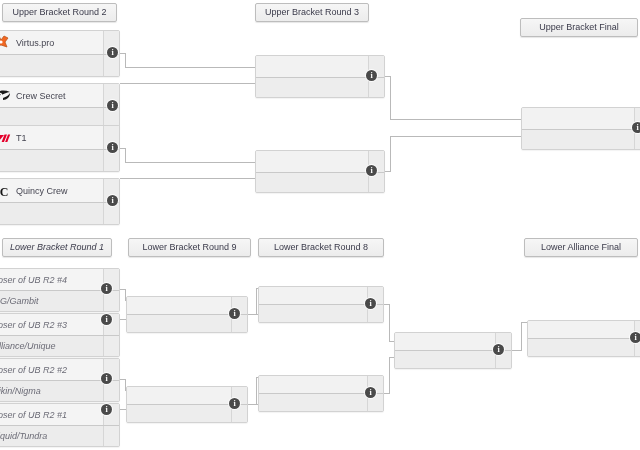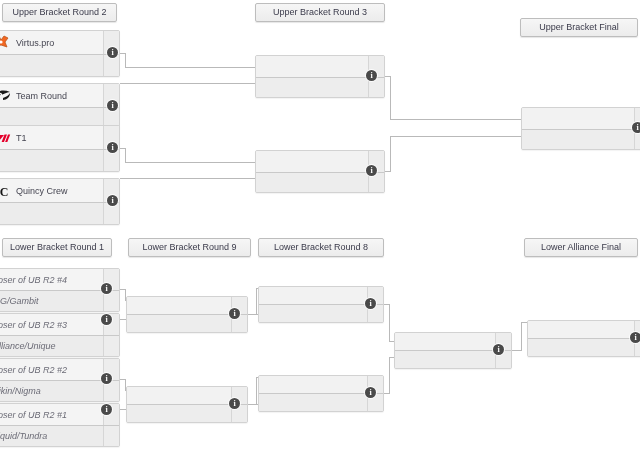--- a/index.html
+++ b/index.html
@@ -107,21 +107,21 @@
     letter-spacing:-0.5px;
     line-height:18px;
   }
 </style>
 </head>
 <body>
 
 <div id="bracket">
 
   <div class="round-header" style="left:2px;top:3px;width:115px;">Upper Bracket Round 2</div>
-  <div class="round-header" style="left:255px;top:3px;width:130px;">Upper Bracket Round 3</div>
+  <div class="round-header" style="left:255px;top:3px;width:114px;">Upper Bracket Round 3</div>
   <div class="round-header" style="left:520px;top:18px;width:118px;">Upper Bracket Final</div>
 
   <div class="match" style="left:-12px;top:30px;width:132px;height:47px;">
     <div class="slot">
       <div class="logo">
         <span class="lg">
           <svg width="20" height="18" viewBox="0 0 20 18">
             <path d="M3 4 L8 2 L10 6 L13 2 L17 4 L14 8 L16 13 L10 11 L4 13 L6 8 Z" fill="#f26722" stroke="#b44d13" stroke-width="0.7"></path>
             <circle cx="10" cy="8" r="1.6" fill="#ffffff"></circle>
           </svg>
@@ -143,21 +143,21 @@
       <div class="logo">
         <span class="lg">
           <svg width="20" height="18" viewBox="0 0 20 18">
             <path d="M1 10 C4 4, 12 2, 19 5 C14 6, 9 8, 5 12 C4 12, 2 12, 1 10 Z" fill="#1b1b1b"></path>
             <ellipse cx="8.5" cy="7.6" rx="2.6" ry="1.8" fill="#ffffff"></ellipse>
             <circle cx="8.6" cy="7.6" r="1" fill="#1b1b1b"></circle>
             <path d="M12 11 C15 10, 18 8, 19 6 C19 10, 16 13, 12 13 Z" fill="#1b1b1b"></path>
           </svg>
         </span>
       </div>
-      <span class="team">Team Round</span>
+      <span class="team">Crew Secret</span>
       <span class="scorecol"></span>
     </div>
     <div class="slot bottom">
       <div class="logo"></div>
       <span class="team"></span>
       <span class="scorecol"></span>
     </div>
   </div>
   <div class="info" style="left:107px;top:100px;">i</div>
 
@@ -246,21 +246,21 @@
       <span class="team"></span>
       <span class="scorecol"></span>
     </div>
     <div class="slot bottom" style="height:21px;">
       <span class="team"></span>
       <span class="scorecol"></span>
     </div>
   </div>
   <div class="info" style="left:632px;top:122px;">i</div>
 
-  <div class="round-header" style="left:2px;top:238px;width:110px;">Lower Bracket Round 1</div>
+  <div class="round-header" style="left:2px;top:238px;width:110px;font-style:italic;">Lower Bracket Round 1</div>
   <div class="round-header" style="left:128px;top:238px;width:123px;">Lower Bracket Round 9</div>
   <div class="round-header" style="left:258px;top:238px;width:126px;">Lower Bracket Round 8</div>
   <div class="round-header" style="left:524px;top:238px;width:114px;">Lower Alliance Final</div>
 
   <div class="match" style="left:-12px;top:268px;width:132px;height:44px;">
     <div class="slot" style="height:21px;">
       <span class="team placeholder">Loser of UB R2 #4</span>
       <span class="scorecol"></span>
     </div>
     <div class="slot bottom" style="height:21px;">

